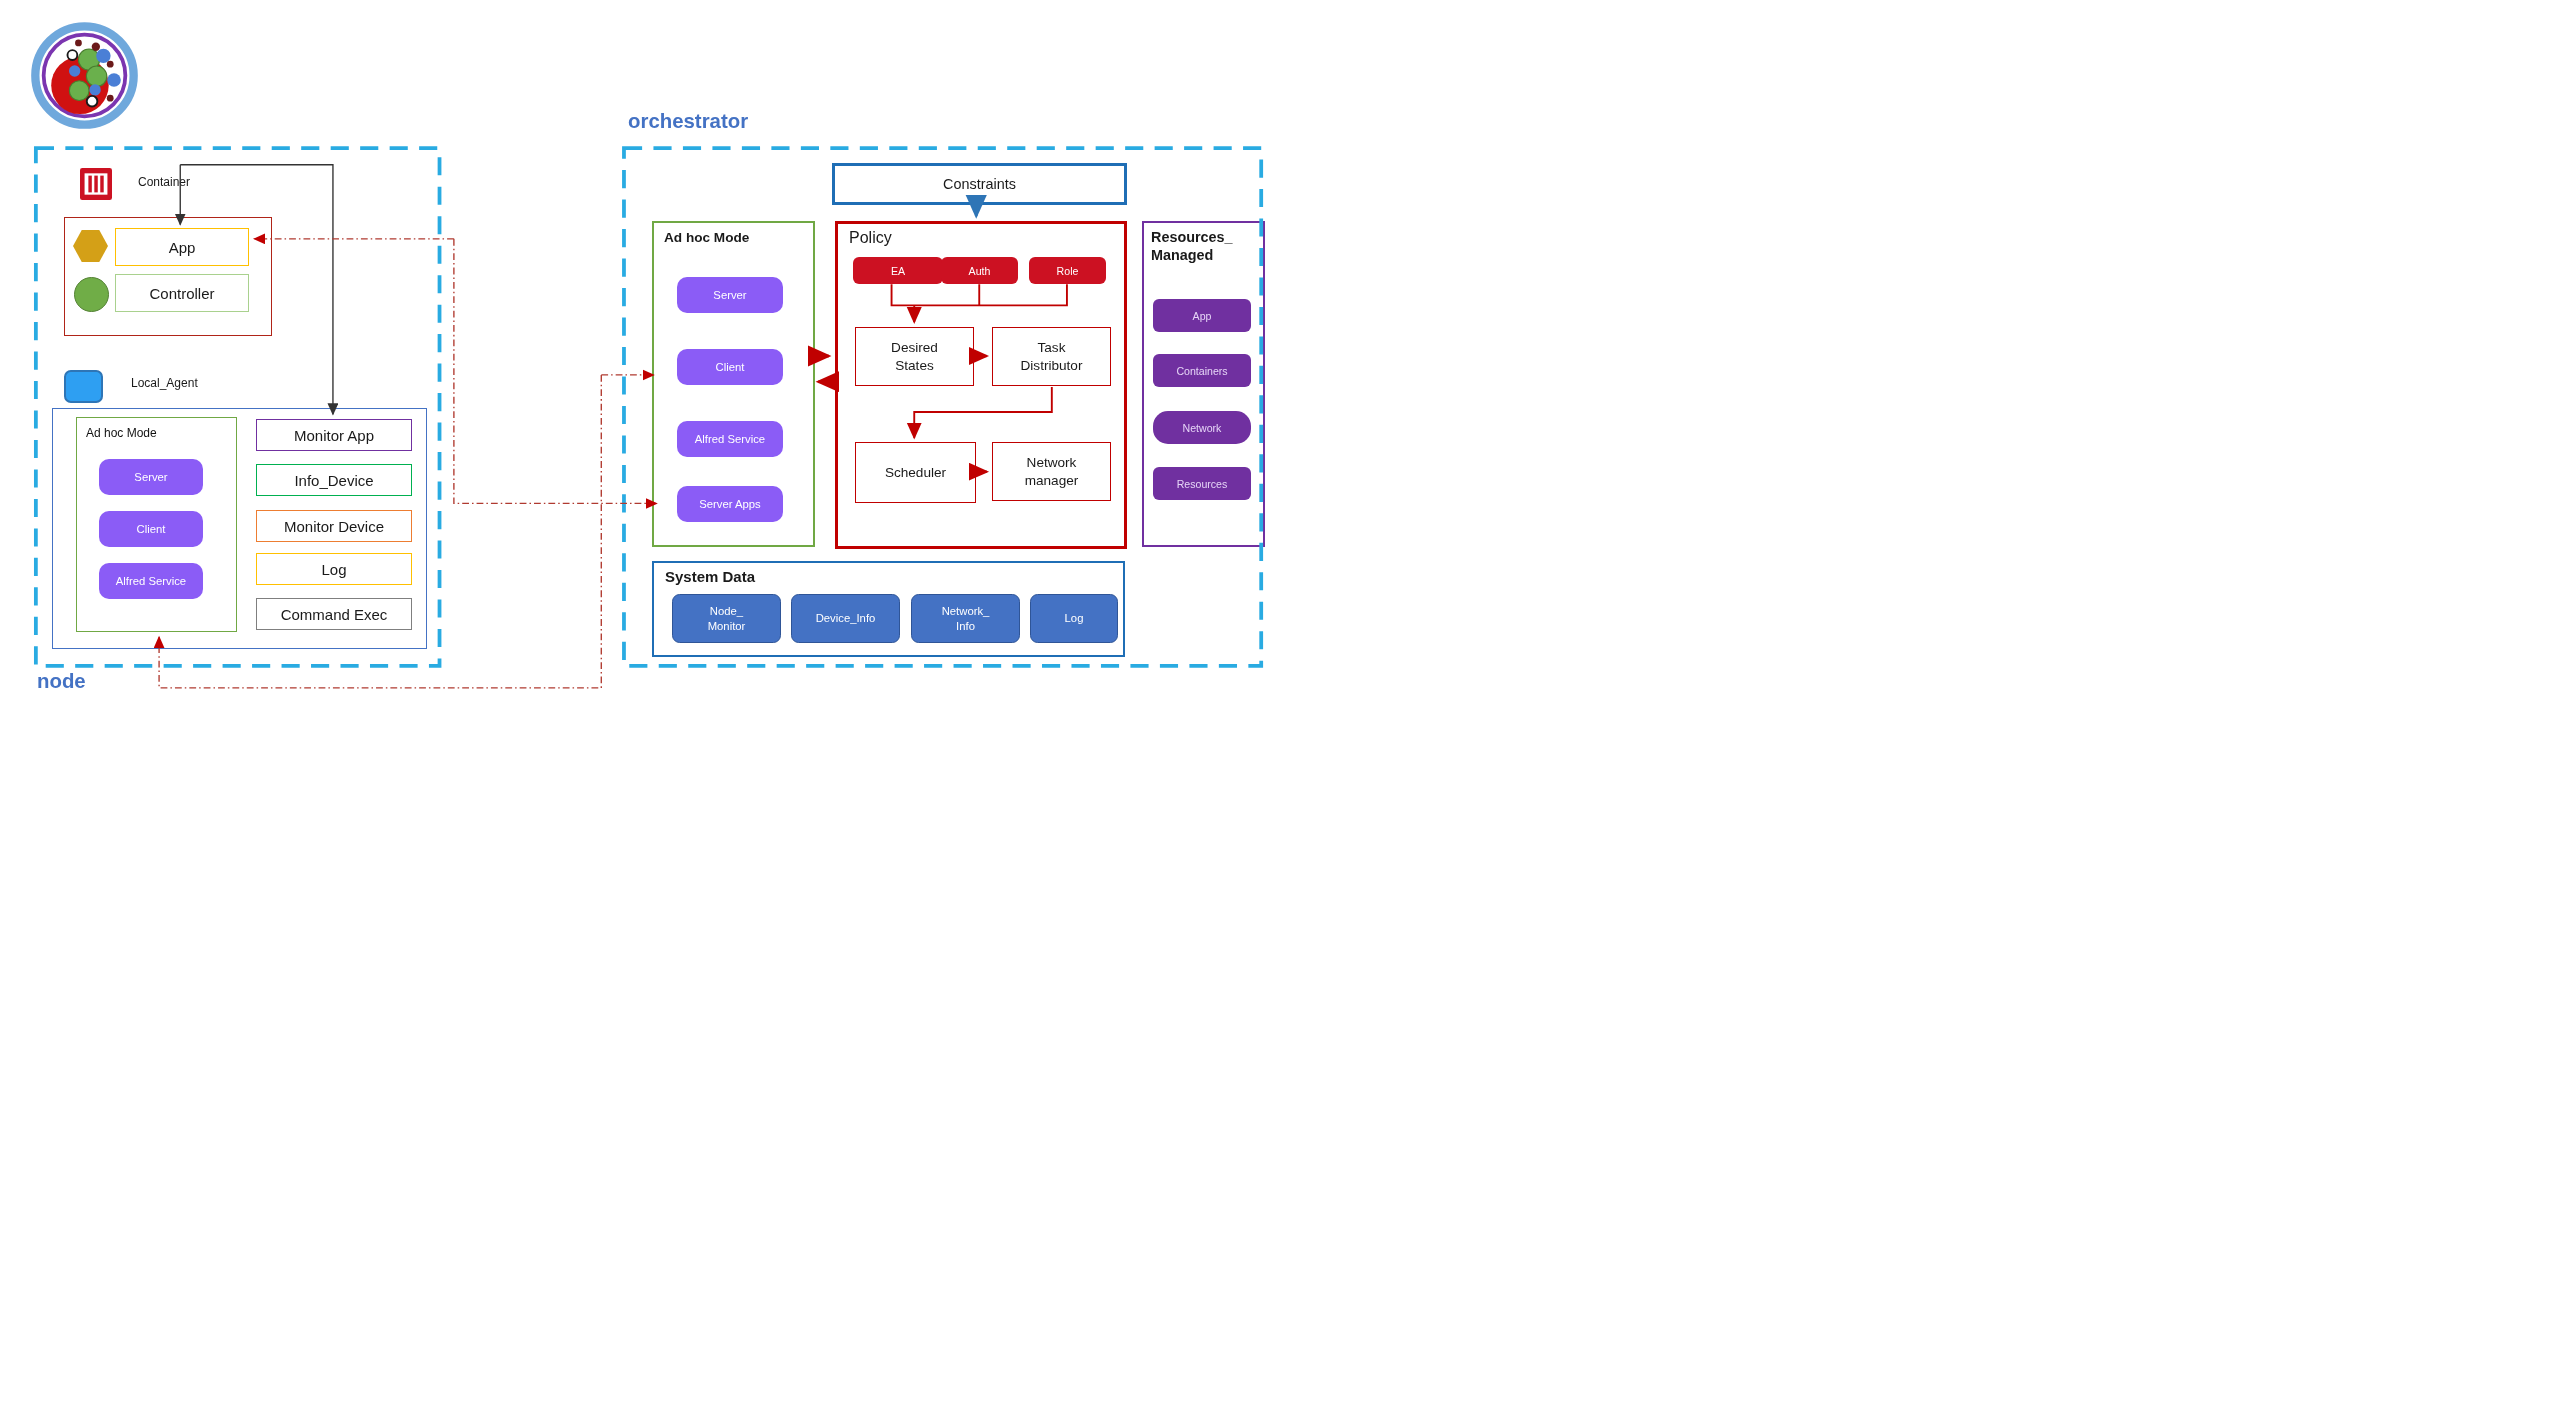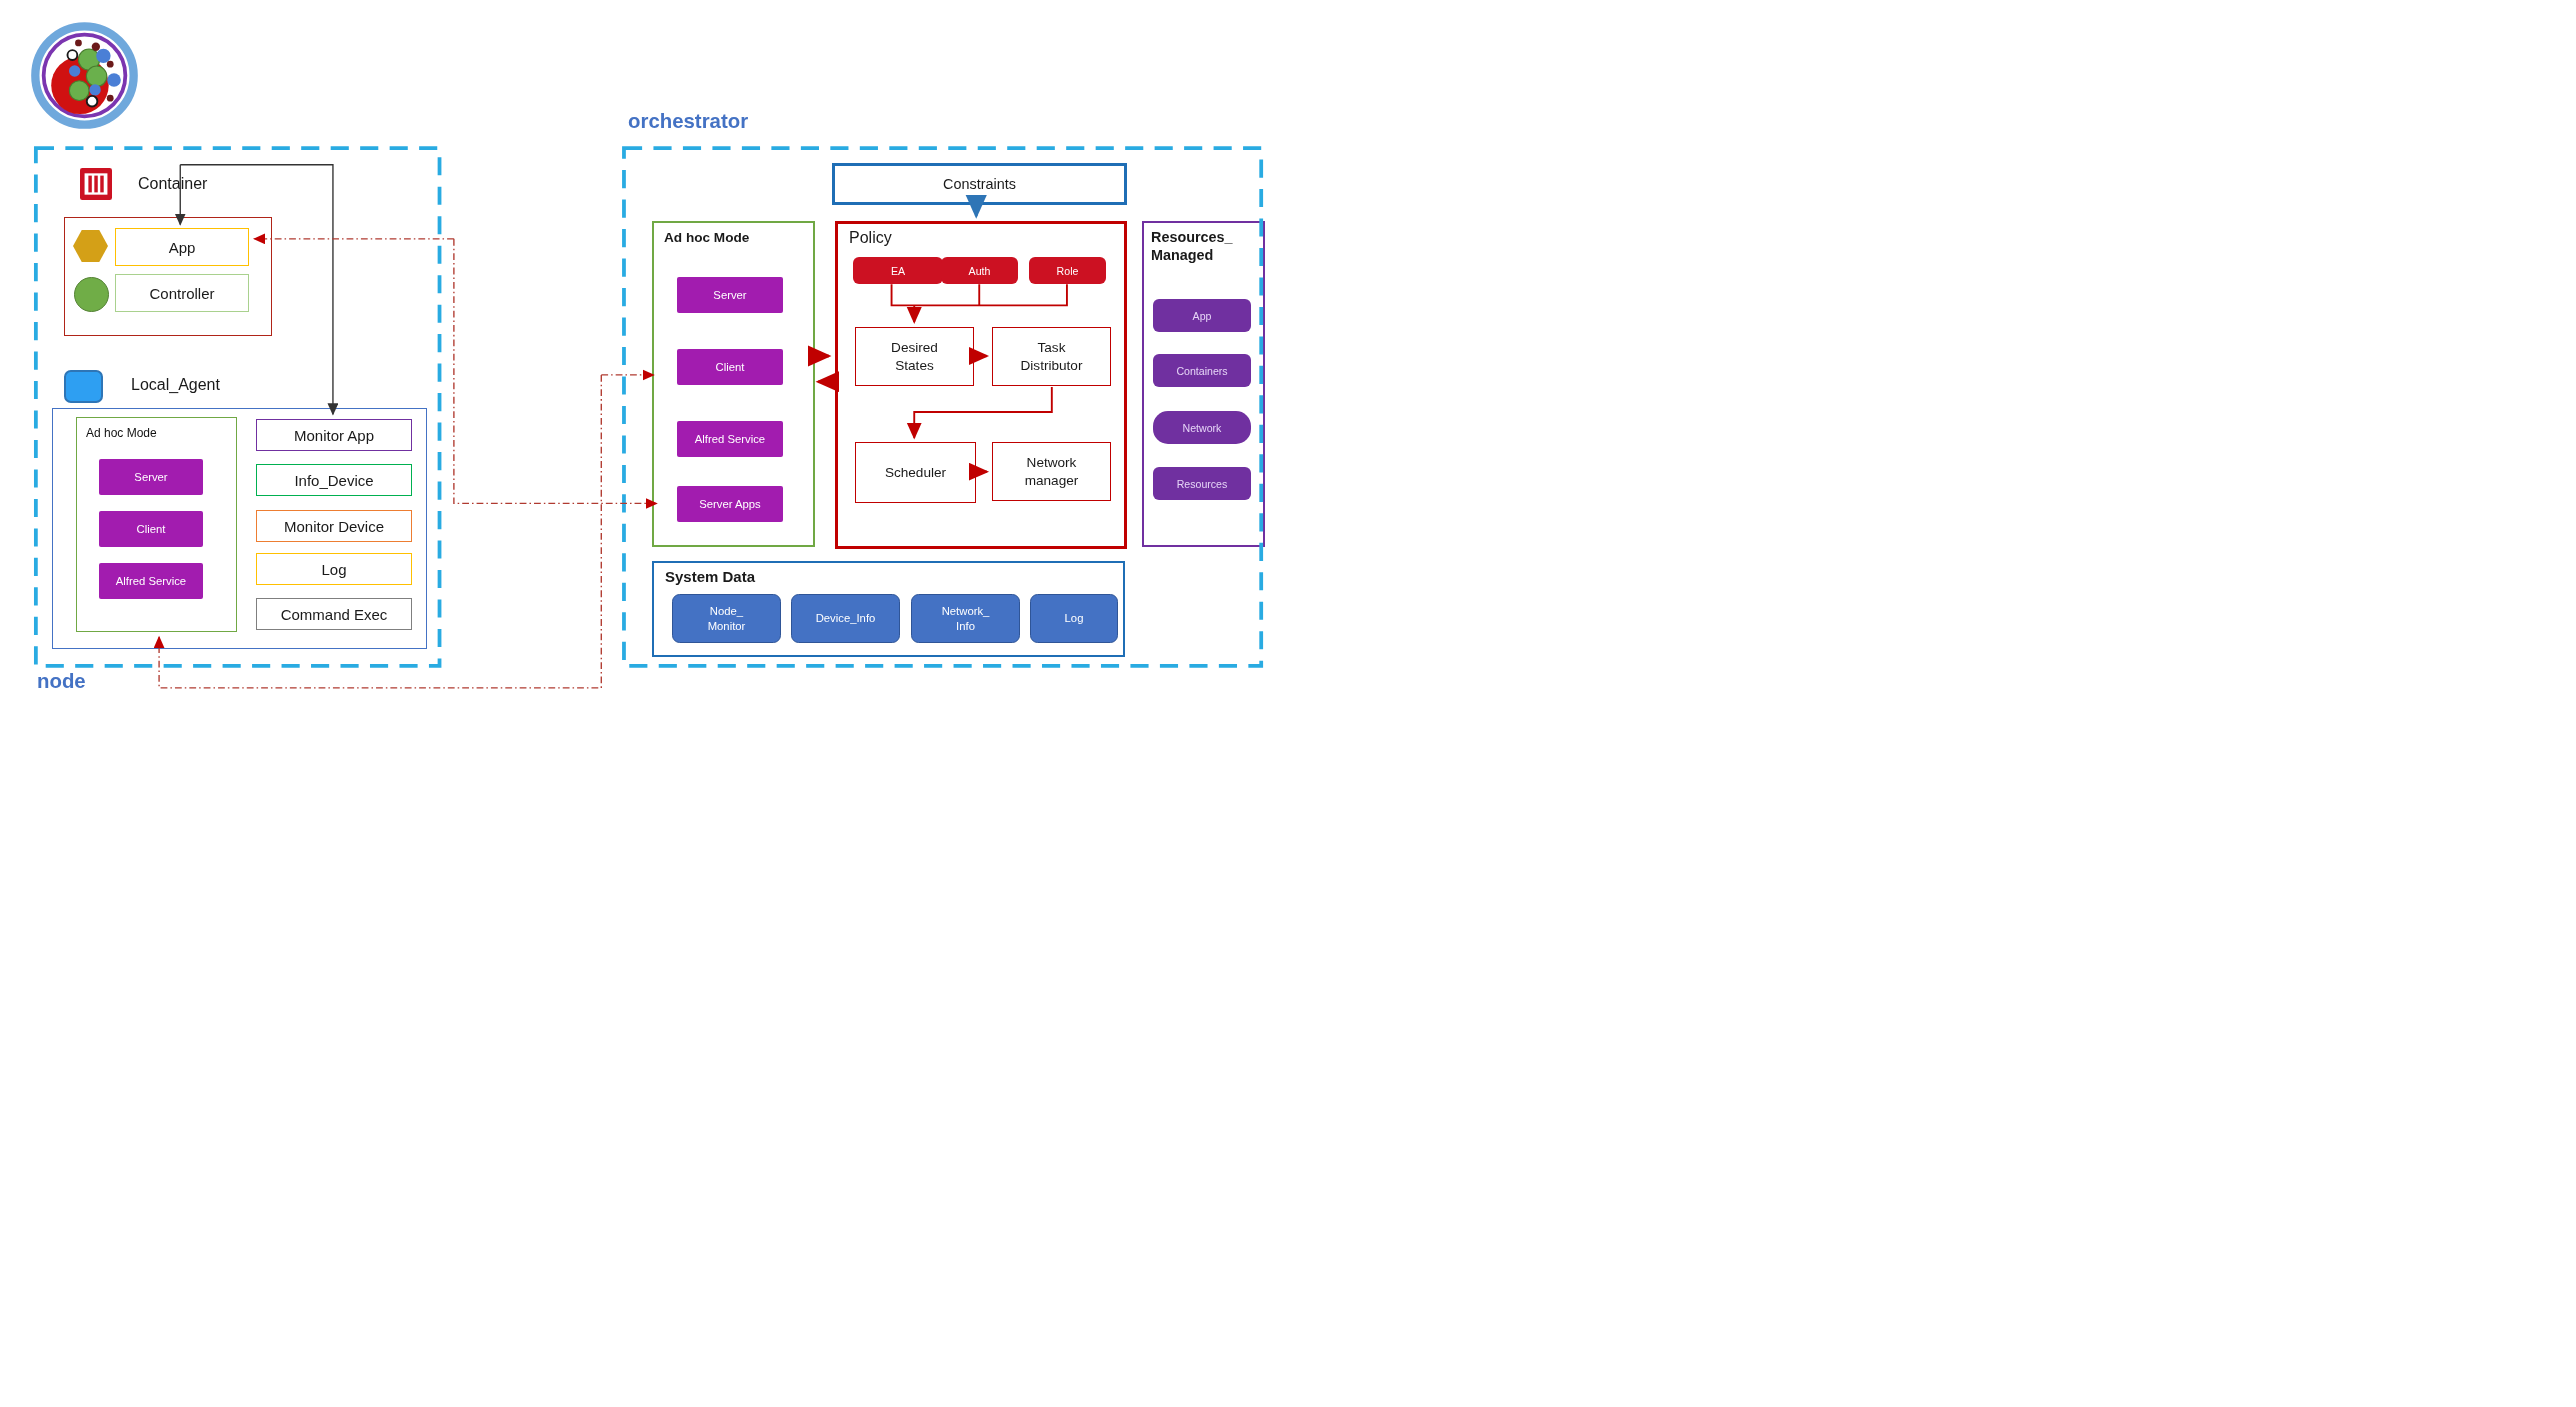--- a/index.html
+++ b/index.html
@@ -1,23 +1,23 @@
 <!DOCTYPE html>
 <html style="font-size:12px"><head>
 <meta charset="utf-8">
 <style>
   html,body{margin:0;padding:0;background:#fff;}
   .canvas{position:relative;width:1288px;height:703px;background:#fff;
           font-family:"Liberation Sans", sans-serif;color:#1a1a1a;overflow:hidden;}
   .abs{position:absolute;}
   .zone-label{color:#4472c4;font-weight:bold;font-size:20.4px;}
-  .box-title{font-size:16px;color:#1a1a1a;}
+  .box-title{font-size:12px;color:#1a1a1a;}
   .wbox{position:absolute;background:#fff;display:flex;align-items:center;justify-content:center;
         text-align:center;font-size:15px;}
-  .gbtn{position:absolute;background:#a21caf;border-radius:2px;color:#fff;font-size:11.3px;
+  .gbtn{position:absolute;background:#8b5cf6;border-radius:10px;color:#fff;font-size:11.3px;
         display:flex;align-items:center;justify-content:center;text-align:center;}
   .rbtn{position:absolute;background:#cc1122;border-radius:6px;color:#fff;font-size:10.6px;
         display:flex;align-items:center;justify-content:center;}
   .pbtn{position:absolute;background:#7030a0;border-radius:6px;color:#e6d5f7;font-size:10.6px;
         display:flex;align-items:center;justify-content:center;}
   .bbtn{position:absolute;background:#4472c4;border:1.5px solid #2f5597;border-radius:7.6px;color:#fff;
         font-size:11.3px;display:flex;align-items:center;justify-content:center;text-align:center;
         white-space:pre-line;line-height:1.25;}
   .small-title{font-size:12px;color:#111;}
   .pre{white-space:pre-line;}

